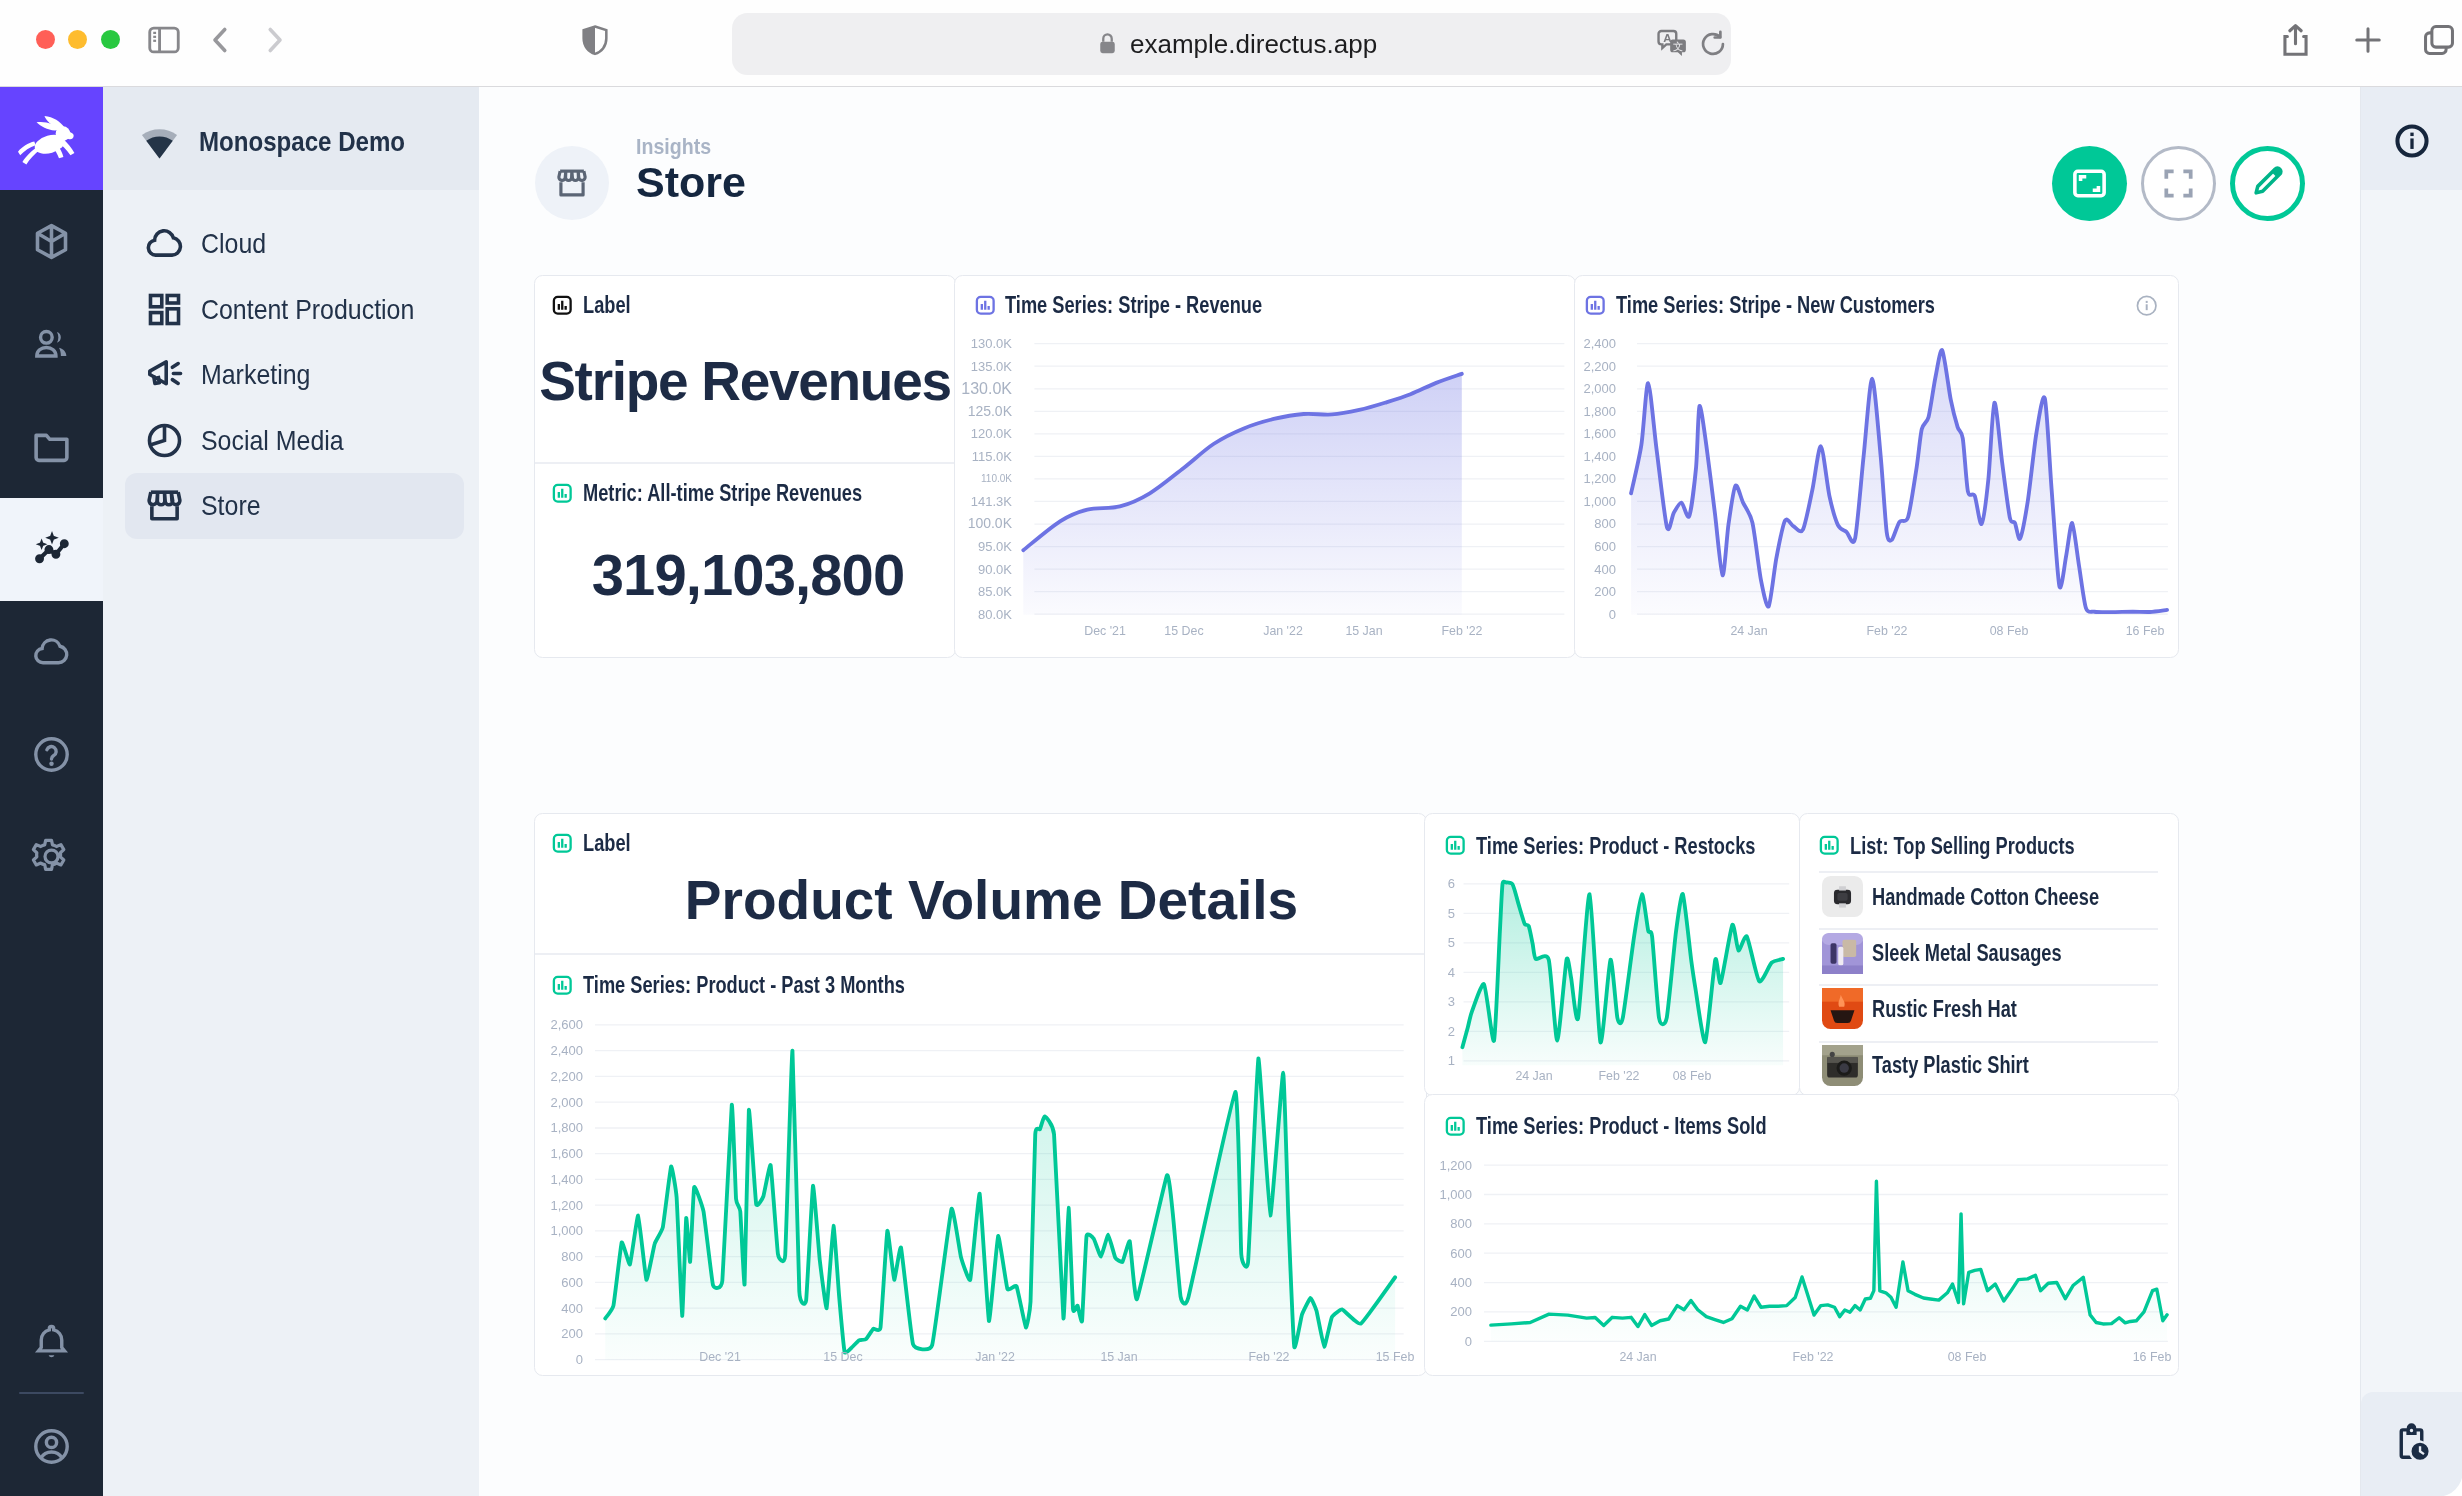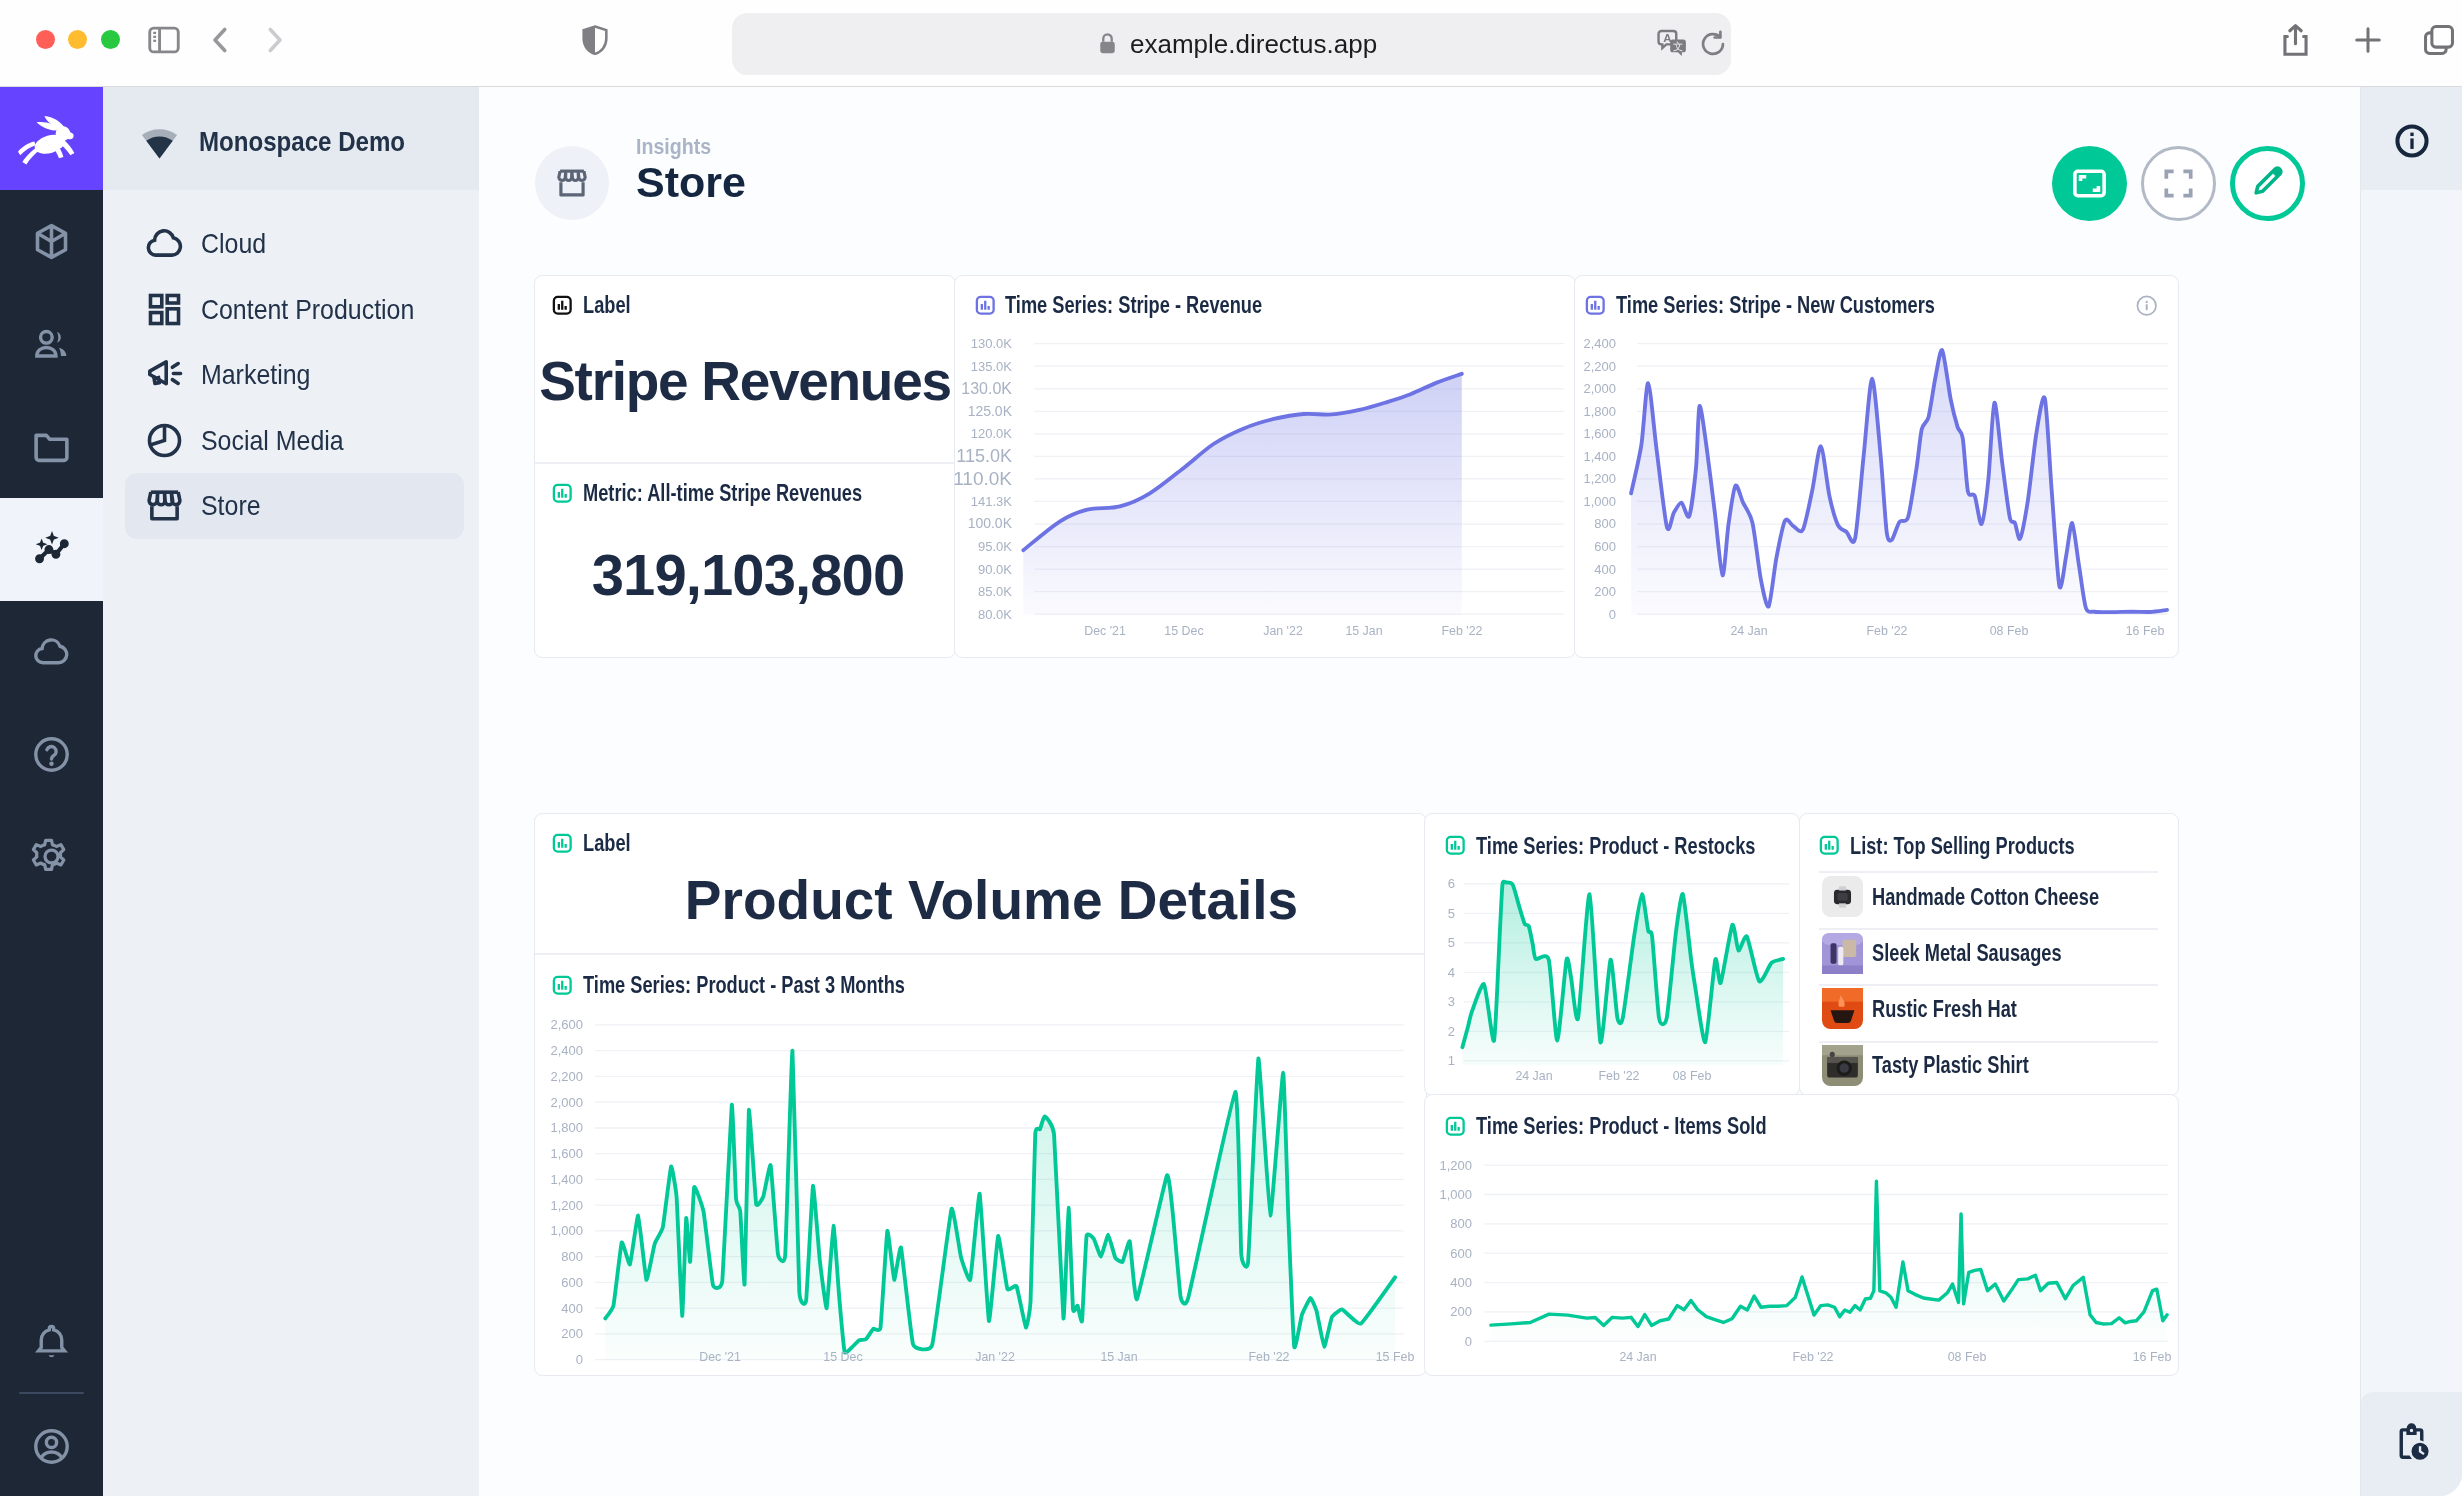--- a/index.html
+++ b/index.html
@@ -319,22 +319,22 @@
 <svg class="abs" style="left:975px;top:295px" width="20.5" height="20.5" viewBox="0 0 24 24">
     <rect x="2.2" y="2.2" width="19.6" height="19.6" rx="4.5" fill="none" stroke="#6d73e3" stroke-width="2.7"></rect>
     <path d="M8 17.2V10.4 M12 17.2V6.8 M16 17.2v-4.4" stroke="#6d73e3" stroke-width="2.7" fill="none"></path>
   </svg>
 <div class="abs" style="left:1005px;top:293px;font-size:24px;line-height:24px;font-weight:700;color:#1c2b45;white-space:nowrap;transform:scaleX(0.76);transform-origin:left center">Time Series: Stripe - Revenue</div>
 <div class="abs ylab" style="left:901px;top:337px;width:111px;font-size:13px;line-height:13px">130.0K</div>
 <div class="abs ylab" style="left:901px;top:360px;width:111px;font-size:13px;line-height:13px">135.0K</div>
 <div class="abs ylab" style="left:901px;top:382px;width:111px;font-size:16px;line-height:13px">130.0K</div>
 <div class="abs ylab" style="left:901px;top:405px;width:111px;font-size:14px;line-height:13px">125.0K</div>
 <div class="abs ylab" style="left:901px;top:427px;width:111px;font-size:13px;line-height:13px">120.0K</div>
-<div class="abs ylab" style="left:901px;top:450px;width:111px;font-size:18px;line-height:13px">115.0K</div>
-<div class="abs ylab" style="left:901px;top:472px;width:111px;font-size:19px;line-height:13px">110.0K</div>
+<div class="abs ylab" style="left:901px;top:450px;width:111px;font-size:13px;line-height:13px">115.0K</div>
+<div class="abs ylab" style="left:901px;top:472px;width:111px;font-size:10px;line-height:13px">110.0K</div>
 <div class="abs ylab" style="left:901px;top:495px;width:111px;font-size:13px;line-height:13px">141.3K</div>
 <div class="abs ylab" style="left:901px;top:517px;width:111px;font-size:14px;line-height:13px">100.0K</div>
 <div class="abs ylab" style="left:901px;top:540px;width:111px;font-size:13px;line-height:13px">95.0K</div>
 <div class="abs ylab" style="left:901px;top:563px;width:111px;font-size:13px;line-height:13px">90.0K</div>
 <div class="abs ylab" style="left:901px;top:585px;width:111px;font-size:13px;line-height:13px">85.0K</div>
 <div class="abs ylab" style="left:901px;top:608px;width:111px;font-size:13px;line-height:13px">80.0K</div>
 <div class="abs xlab" style="left:1045px;top:625px;width:120px;font-size:12.4px;line-height:12.4px">Dec '21</div>
 <div class="abs xlab" style="left:1124px;top:625px;width:120px;font-size:12.4px;line-height:12.4px">15 Dec</div>
 <div class="abs xlab" style="left:1223px;top:625px;width:120px;font-size:12.4px;line-height:12.4px">Jan '22</div>
 <div class="abs xlab" style="left:1304px;top:625px;width:120px;font-size:12.4px;line-height:12.4px">15 Jan</div>

